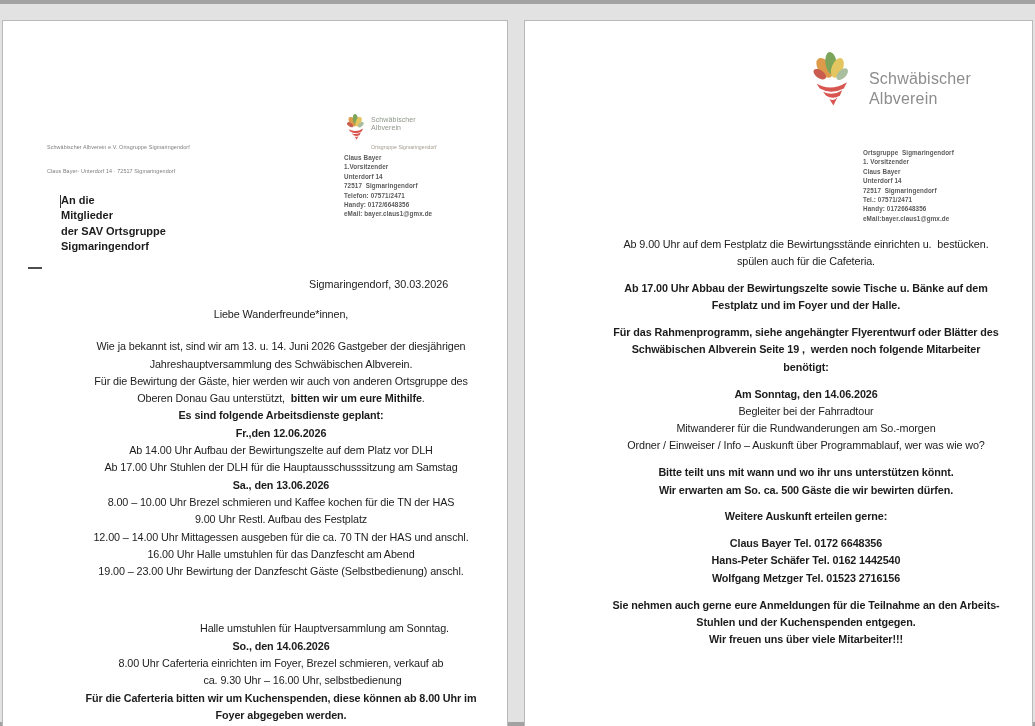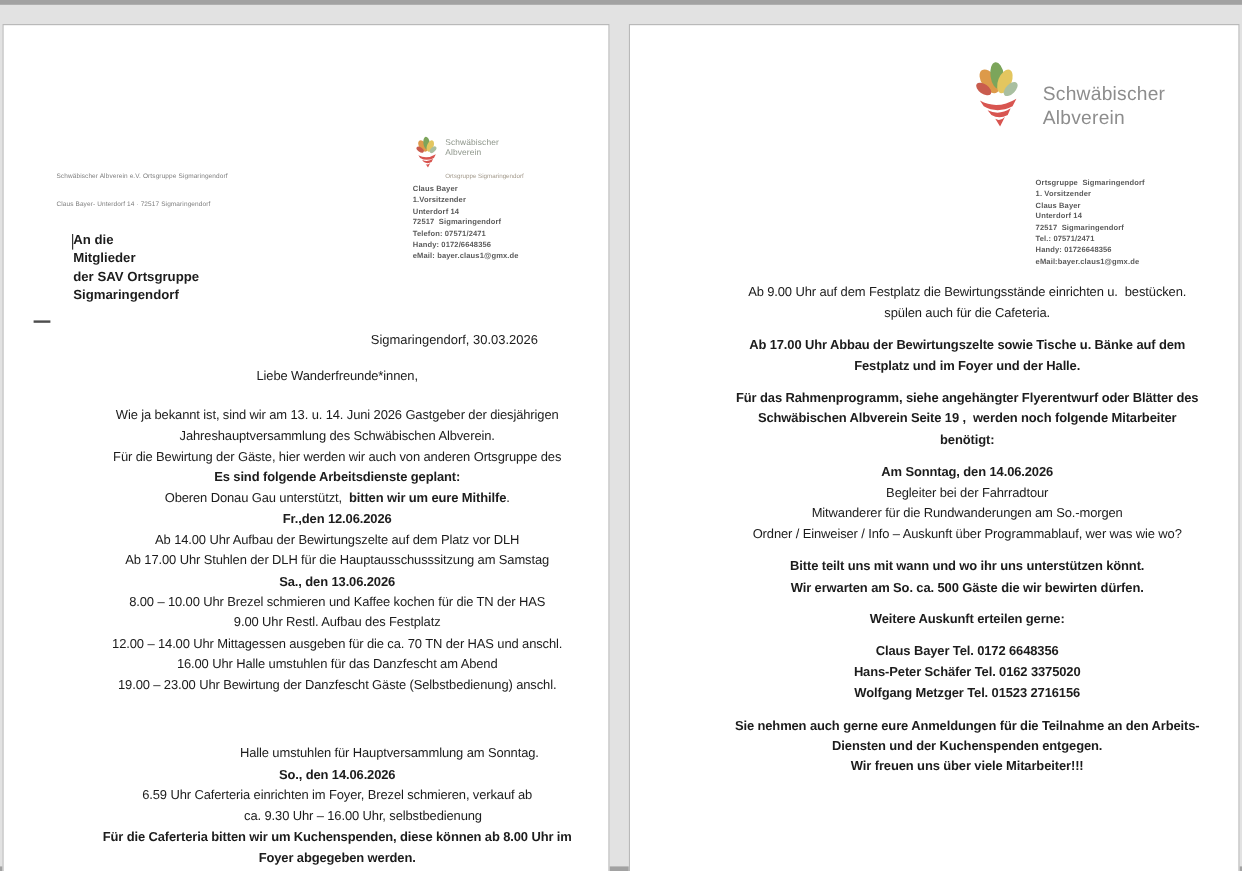--- a/index.html
+++ b/index.html
@@ -115,34 +115,34 @@
     <div class="fold-mark"></div>
 
     <div class="dateline">Sigmaringendorf, 30.03.2026</div>
 
     <div class="body-block body-left" id="body-left">
         <div class="tline"><span>Liebe Wanderfreunde*innen,</span></div>
         <div class="tline blank-l" style="overflow: hidden;">&nbsp;</div>
         <div class="tline"><span>Wie ja bekannt ist, sind wir am 13. u. 14. Juni 2026 Gastgeber der diesjährigen</span></div>
         <div class="tline"><span>Jahreshauptversammlung des Schwäbischen Albverein.</span></div>
         <div class="tline"><span>Für die Bewirtung der Gäste, hier werden wir auch von anderen Ortsgruppe des</span></div>
+        <div class="tline"><span>Oberen Donau Gau unterstützt,  </span><b>bitten wir um eure Mithilfe</b><span>.</span></div>
         <div class="tline"><b>Es sind folgende Arbeitsdienste geplant:</b></div>
-        <div class="tline"><span>Oberen Donau Gau unterstützt,  </span><b>bitten wir um eure Mithilfe</b><span>.</span></div>
         <div class="tline"><b>Fr.,den 12.06.2026</b></div>
         <div class="tline"><span>Ab 14.00 Uhr Aufbau der Bewirtungszelte auf dem Platz vor DLH</span></div>
         <div class="tline"><span>Ab 17.00 Uhr Stuhlen der DLH für die Hauptausschusssitzung am Samstag</span></div>
         <div class="tline"><b>Sa., den 13.06.2026</b></div>
         <div class="tline"><span>8.00 – 10.00 Uhr Brezel schmieren und Kaffee kochen für die TN der HAS</span></div>
         <div class="tline"><span>9.00 Uhr Restl. Aufbau des Festplatz</span></div>
         <div class="tline"><span>12.00 – 14.00 Uhr Mittagessen ausgeben für die ca. 70 TN der HAS und anschl.</span></div>
         <div class="tline"><span>16.00 Uhr Halle umstuhlen für das Danzfescht am Abend</span></div>
         <div class="tline"><span>19.00 – 23.00 Uhr Bewirtung der Danzfescht Gäste (Selbstbedienung) anschl.</span></div>
         <div class="tline" style="padding-left: 87px; margin-top: 40px;"><span>Halle umstuhlen für Hauptversammlung am Sonntag.</span></div>
         <div class="tline"><b>So., den 14.06.2026</b></div>
-        <div class="tline"><span>6.59 Uhr Caferteria einrichten im Foyer, Brezel schmieren, verkauf ab</span></div>
+        <div class="tline"><span>8.00 Uhr Caferteria einrichten im Foyer, Brezel schmieren, verkauf ab</span></div>
         <div class="tline" style="padding-left: 43px;"><span>ca. 9.30 Uhr – 16.00 Uhr, selbstbedienung</span></div>
         <div class="tline"><b>Für die Caferteria bitten wir um Kuchenspenden, diese können ab 8.00 Uhr im</b></div>
         <div class="tline"><b>Foyer abgegeben werden.</b></div>
       </div>
   </div>
 
   <div class="page page-right">
 
     <div class="logo-big">
       <svg class="leaf" viewBox="0 0 60 72">
@@ -178,21 +178,21 @@
         <div class="tline"><span>Begleiter bei der Fahrradtour</span></div>
         <div class="tline"><span>Mitwanderer für die Rundwanderungen am So.-morgen</span></div>
         <div class="tline"><span>Ordner / Einweiser / Info – Auskunft über Programmablauf, wer was wie wo?</span></div>
         <div class="tline blank-r" style="overflow: hidden;">&nbsp;</div>
         <div class="tline"><b>Bitte teilt uns mit wann und wo ihr uns unterstützen könnt.</b></div>
         <div class="tline"><b>Wir erwarten am So. ca. 500 Gäste die wir bewirten dürfen.</b></div>
         <div class="tline blank-r" style="overflow: hidden;">&nbsp;</div>
         <div class="tline"><b>Weitere Auskunft erteilen gerne:</b></div>
         <div class="tline blank-r" style="overflow: hidden;">&nbsp;</div>
         <div class="tline"><b>Claus Bayer Tel. 0172 6648356</b></div>
-        <div class="tline"><b>Hans-Peter Schäfer Tel. 0162 3375020</b></div>
+        <div class="tline"><b>Hans-Peter Schäfer Tel. 0162 1442540</b></div>
         <div class="tline"><b>Wolfgang Metzger Tel. 01523 2716156</b></div>
         <div class="tline blank-r" style="overflow: hidden;">&nbsp;</div>
         <div class="tline"><b>Sie nehmen auch gerne eure Anmeldungen für die Teilnahme an den Arbeits-</b></div>
-        <div class="tline"><b>Diensten und der Kuchenspenden entgegen.</b></div>
+        <div class="tline"><b>Stuhlen und der Kuchenspenden entgegen.</b></div>
         <div class="tline"><b>Wir freuen uns über viele Mitarbeiter!!!</b></div>
       </div>
   </div>
 </div>
 
 </body></html>

